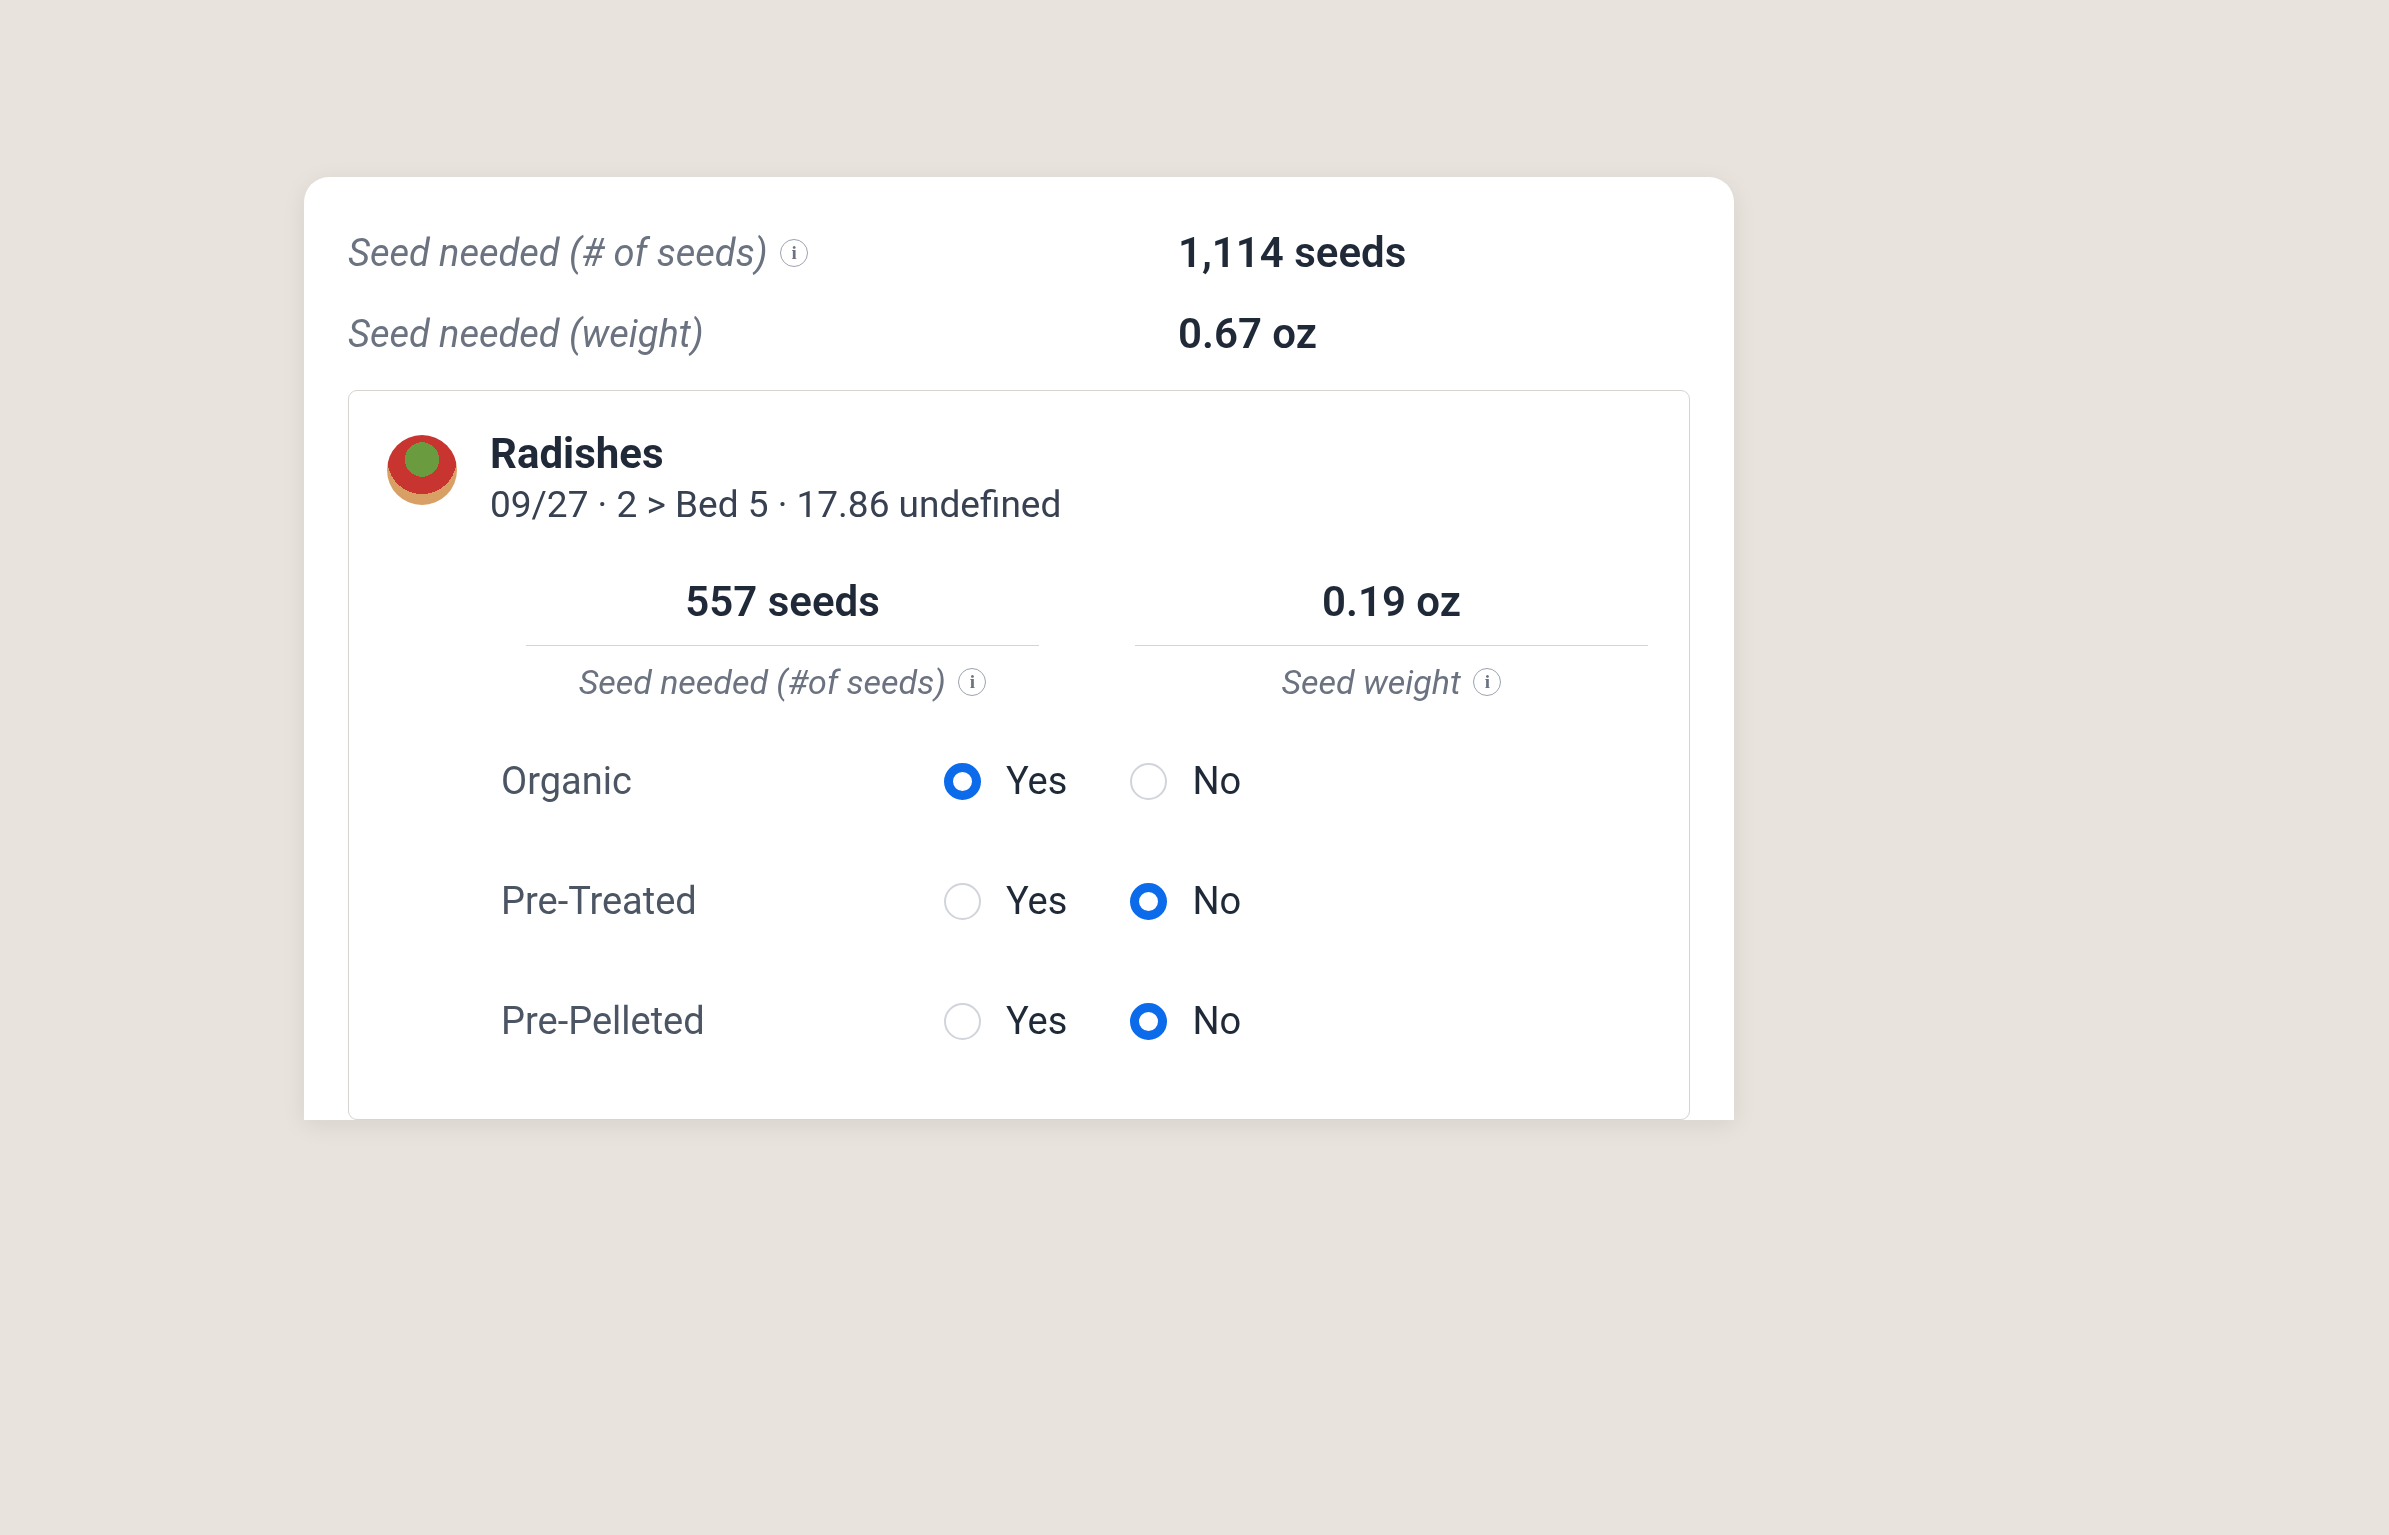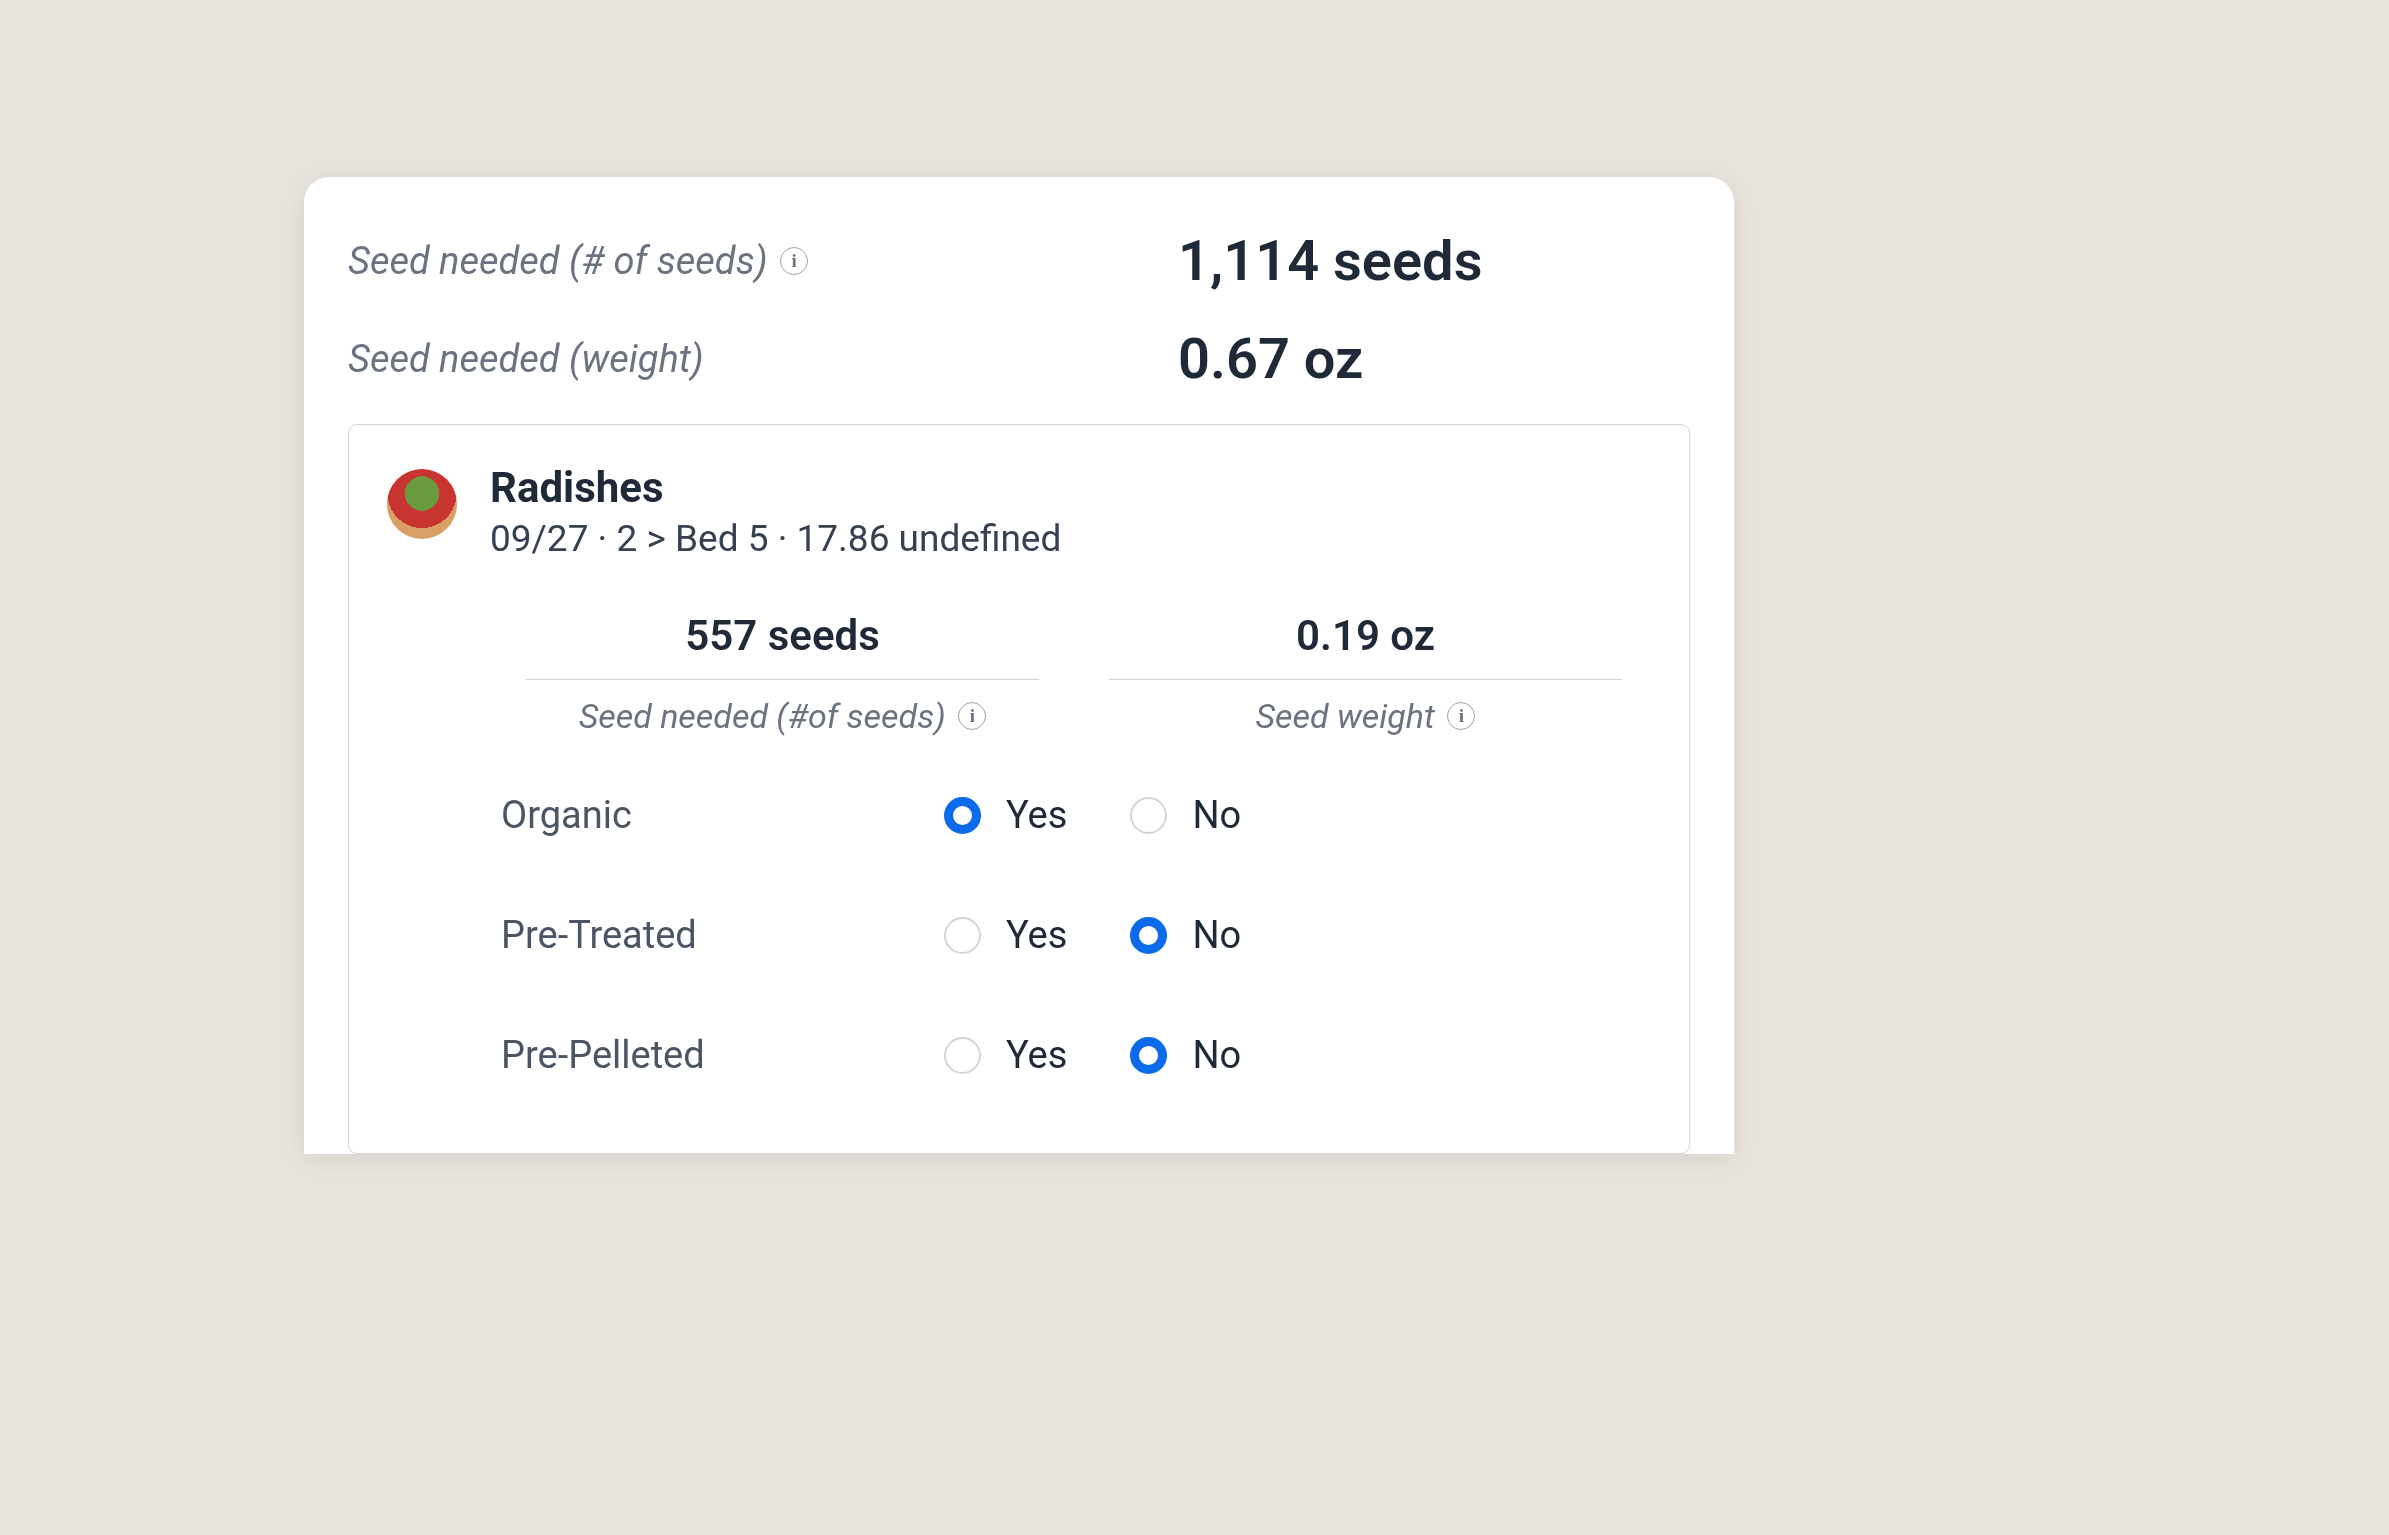--- a/index.html
+++ b/index.html
@@ -28,21 +28,21 @@
     .summary-label {
       flex: 0 0 830px;
       font-size: 38px;
       font-style: italic;
       color: #6b7280;
       display: flex;
       align-items: center;
       gap: 12.7px;
     }
     .summary-value {
-      font-size: 56px;
+      font-size: 42px;
       font-weight: 600;
       color: #1f2937;
     }
     .info-icon {
       display: inline-flex;
       width: 28px;
       height: 28px;
       border: 1.9px solid #9ca3af;
       border-radius: 50%;
       align-items: center;
@@ -94,21 +94,21 @@
       font-weight: 700;
       color: #1f2937;
     }
     .planting-sub {
       font-size: 37px;
       color: #374151;
       margin-top: 5px;
     }
     .stats-row {
       display: flex;
-      gap: 70px;
+      gap: 96px;
       padding-left: 139px;
       margin-bottom: 57px;
     }
     .stat {
       display: flex;
       flex-direction: column;
       align-items: center;
       width: 513px;
     }
     .stat-val {

